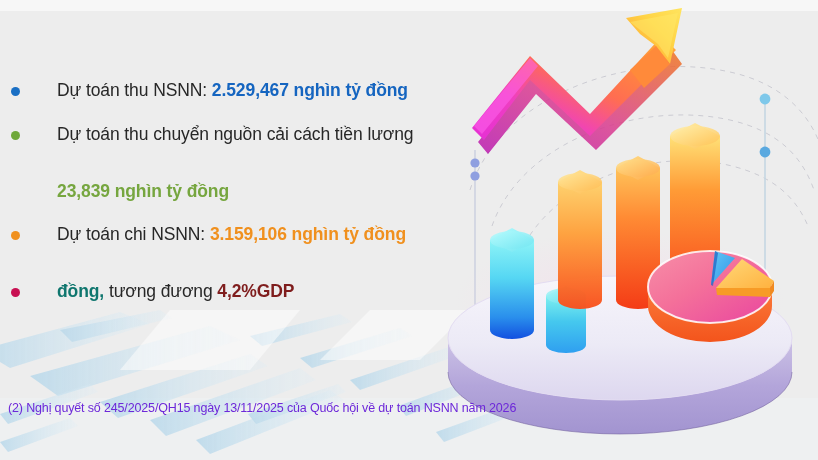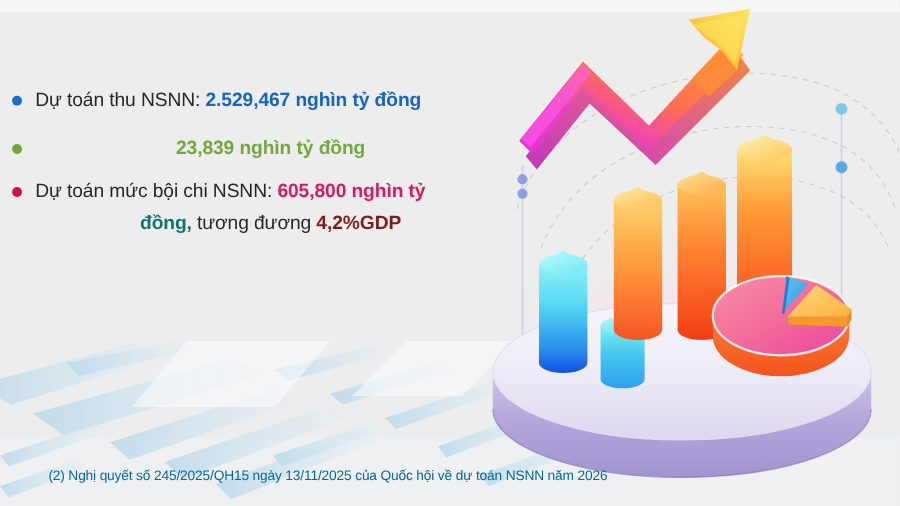--- a/index.html
+++ b/index.html
@@ -12,29 +12,29 @@
 
   
   .top-white{position:absolute;left:0;top:0;width:818px;height:11px;background:#f7f7f7;}
   .bg-base{position:absolute;left:0;top:11px;width:818px;height:449px;background:#ededed;}
   .bottom-band{position:absolute;left:0;bottom:0;width:818px;height:62px;background:#eef0f1;}
   .bg-pattern{position:absolute;left:0;bottom:0;width:560px;height:150px;overflow:hidden;opacity:.85;}
   .bg-pattern svg{display:block;}
 
   
   .bullets{position:absolute;left:0;top:78px;width:460px;}
-  .brow{position:relative;padding-left:32px;margin-bottom:2px;}
+  .brow{position:relative;padding-left:57px;margin-bottom:2px;}
   .dot{position:absolute;left:11px;top:9px;width:9px;height:9px;border-radius:50%;}
   .line{font-size:17.5px;line-height:25px;color:#272727;letter-spacing:-.1px;white-space:nowrap;}
-  .line.second{margin-top:4px;text-align:center;}
+  .line.second{margin-top:32px;}
   .b{font-weight:bold;}
   .sp{margin-bottom:19px;}
   .sp2{margin-bottom:14px;}
 
-  .footnote{position:absolute;left:8px;top:425px;font-size:12.5px;color:#0369a1;letter-spacing:-.15px;white-space:nowrap;margin-left:36px;}
+  .footnote{position:absolute;left:8px;top:401px;font-size:12.5px;color:#6d28d9;letter-spacing:-.15px;white-space:nowrap;}
 
   
   .illus{position:absolute;left:430px;top:0;width:388px;height:440px;}
   .illus svg{display:block;}
 </style>
 </head>
 <body>
 
 <div id="stage">
 
@@ -266,31 +266,37 @@
 
     <div class="brow sp">
       <span class="dot" style="background:#1a6fc4"></span>
       <div class="line">
         <span>Dự toán thu NSNN: </span><span class="b" style="color:#1565c0">2.529,467  nghìn tỷ đồng</span>
       </div>
     </div>
 
     <div class="brow sp2">
       <span class="dot" style="background:#6fa83a"></span>
+      <div class="line">
+        <span>Dự toán thu chuyển nguồn cải cách tiền lương</span>
+      </div>
       <div class="line second b" style="color:#76a63f">
         <span>23,839 nghìn tỷ đồng</span>
       </div>
     </div>
 
+    <div class="brow sp" style="margin-top:18px">
+      <span class="dot" style="background:#f0901e"></span>
+      <div class="line">
+        <span>Dự toán chi NSNN: </span><span class="b" style="color:#f0901e">3.159,106 nghìn tỷ đồng</span>
+      </div>
+    </div>
 
     <div class="brow">
       <span class="dot" style="background:#c81052"></span>
-      <div class="line">
-        <span>Dự toán mức bội chi NSNN: </span><span class="b" style="color:#d81b60">605,800 nghìn tỷ</span>
-      </div>
       <div class="line second">
         <span class="b" style="color:#0f766e">đồng,</span><span> tương đương </span><span class="b" style="color:#7f1d1d">4,2%GDP</span>
       </div>
     </div>
 
   </div>
 
   <div class="footnote">(2) Nghị quyết số 245/2025/QH15 ngày 13/11/2025 của Quốc hội về dự toán NSNN năm 2026</div>
 
 </div>

